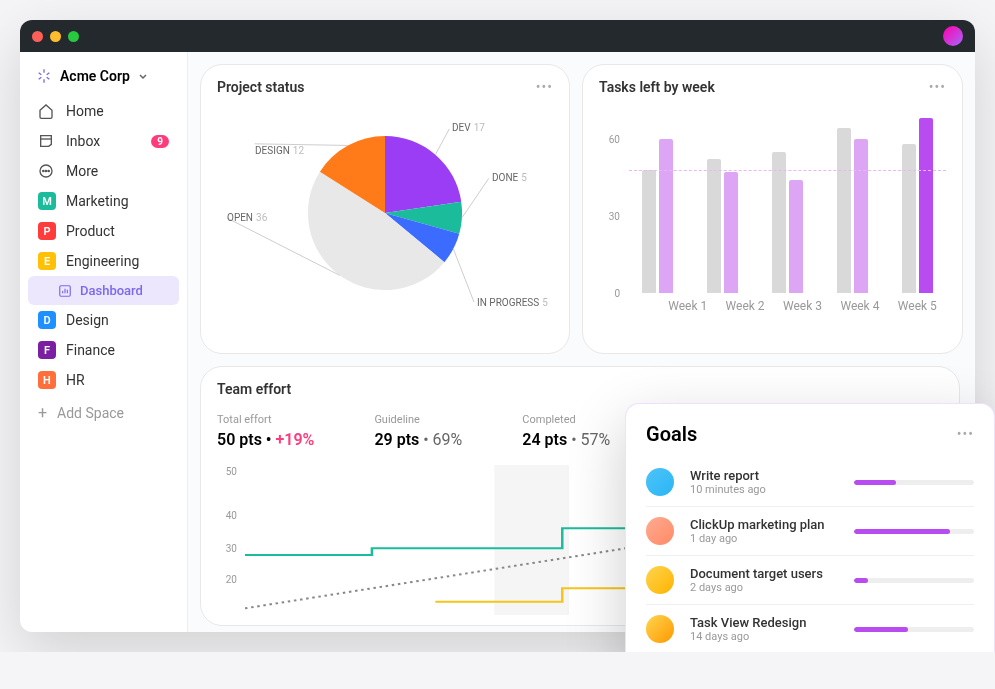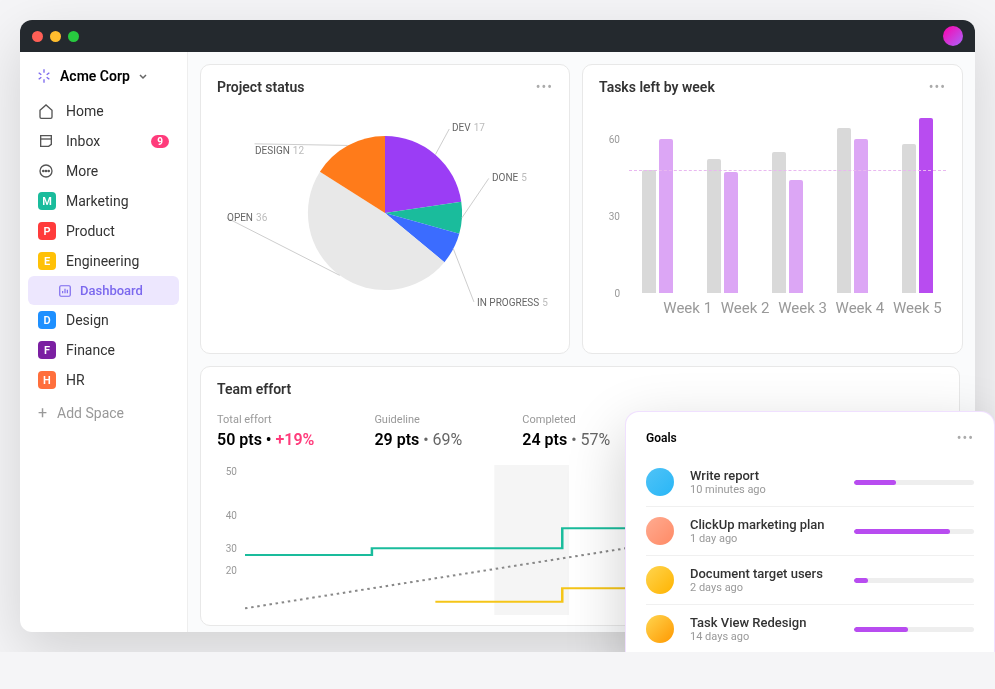--- a/index.html
+++ b/index.html
@@ -17,49 +17,49 @@
 .nav-item { display:flex; align-items:center; gap:12px; padding:7px 10px; font-size:14px; color:#333; border-radius:6px; cursor:pointer; }
 .badge { margin-left:auto; background:#ff3b7b; color:#fff; font-size:10px; font-weight:700; padding:1px 6px; border-radius:10px; }
 .section-label { font-size:12px; color:#999; padding:14px 10px 6px; }
 .space-item { display:flex; align-items:center; gap:10px; padding:6px 10px; font-size:14px; color:#333; border-radius:6px; cursor:pointer; }
 .space-icon { width:18px; height:18px; border-radius:4px; color:#fff; font-size:11px; font-weight:600; display:flex; align-items:center; justify-content:center; }
 .sub-item { padding:7px 10px 7px 30px; font-size:13px; display:flex; align-items:center; gap:8px; border-radius:6px; cursor:pointer; }
 .sub-item.active{background:#ede7fe;color:#7b68ee;font-weight:500}
 .add-space { display:flex; align-items:center; gap:10px; padding:8px 10px; font-size:14px; color:#999; cursor:pointer; }
 .main { flex:1; padding:12px; background:#fafbfc; overflow:hidden; }
 .row { display:flex; gap:12px; margin-bottom:12px; }
-.card { background:#fff; border:1px solid #e8e8e8; border-radius:10px; padding:14px 16px; }
+.card { background:#fff; border:1px solid #e8e8e8; border-radius:22px; padding:14px 16px; }
 .card-head { display:flex; justify-content:space-between; align-items:center; margin-bottom:8px; }
 .card-title { font-size:14px; font-weight:600; color:#333; }
 .dots { color:#aaa; cursor:pointer; font-size:14px; letter-spacing:1px; }
 .pie-card { width:370px; height:290px; }
 .pie-wrap { display:flex; align-items:center; justify-content:center; position:relative; height:220px; }
 .bar-card { flex:1; height:290px; }
 .bar-chart { height:210px; position:relative; padding:10px 0 0 30px; }
 .bar-yaxis { position:absolute; left:0; top:10px; bottom:20px; width:25px; }
 .bar-ytick { position:absolute; right:4px; font-size:10px; color:#999; transform:translateY(-50%); }
 .bar-threshold { position:absolute; left:30px; right:0; border-top:1px dashed #e9b8f0; }
 .bars-area { display:flex; height:180px; align-items:flex-end; gap:8px; }
 .bar-group { flex:1; display:flex; justify-content:center; gap:3px; align-items:flex-end; height:100%; }
 .bar { width:14px; border-radius:2px 2px 0 0; }
 .bar-labels { display:flex; margin-left:30px; }
-.bar-label { flex:1; text-align:center; font-size:15px; color:#999; padding-top:6px; }
+.bar-label { flex:1; text-align:center; font-size:12px; color:#999; padding-top:6px; }
 .effort-card { width:760px; height:260px; }
 .effort-stats { display:flex; gap:60px; padding:8px 0 16px; }
 .stat-block { }
 .stat-label { font-size:11px; color:#999; margin-bottom:4px; }
 .stat-value { font-size:16px; font-weight:600; }
 .stat-change { color:#ff3b7b; }
 .stat-pct { color:#666; font-weight:400; }
 .line-chart { position:relative; height:150px; padding-left:28px; }
 .line-yaxis { position:absolute; left:0; top:0; bottom:0; width:24px; }
 .line-ytick { position:absolute; right:4px; font-size:10px; color:#999; transform:translateY(-50%); }
 .goals-panel { position:absolute; right:-20px; bottom:-40px; width:370px; background:#fff; border-radius:14px; padding:18px 20px; box-shadow:0 20px 60px rgba(0,0,0,0.2); border:1px solid rgba(180,100,255,0.2); }
 .goals-head { display:flex; justify-content:space-between; align-items:center; margin-bottom:12px; }
-.goals-title { font-size:12px; font-weight:600; }
+.goals-title { font-size:20px; font-weight:600; }
 .goal-row { display:flex; align-items:center; gap:16px; padding:10px 0; border-bottom:1px solid #f0f0f0; }
 .goal-row:last-child{border-bottom:none}
 .goal-avatar { width:28px; height:28px; border-radius:50%; flex-shrink:0; }
 .goal-info { flex:1; min-width:0; }
 .goal-name { font-size:13px; font-weight:500; color:#333; }
 .goal-time { font-size:11px; color:#999; }
 .goal-bar { width:120px; height:5px; background:#eee; border-radius:3px; overflow:hidden; }
 .goal-fill { height:100%; border-radius:3px; }
 .pie-label { position:absolute; font-size:10px; color:#666; white-space:nowrap; }
 .pie-label .v{color:#bbb;margin-left:3px}
@@ -237,21 +237,21 @@
               <div class="stat-label">Guideline</div>
               <div class="stat-value"><span>29 pts</span> <span class="stat-pct">• <span>69%</span></span></div>
             </div>
             <div class="stat-block">
               <div class="stat-label">Completed</div>
               <div class="stat-value"><span>24 pts</span> <span class="stat-pct">• <span>57%</span></span></div>
             </div>
           </div>
           <div class="line-chart" id="line-chart">
               <div class="line-yaxis">
-                <div class="line-ytick" style="top:105px">20</div>
+                <div class="line-ytick" style="top:114px">20</div>
                 <div class="line-ytick" style="top:83.33333333333334px">30</div>
                 <div class="line-ytick" style="top:50.00000000000001px">40</div>
                 <div class="line-ytick" style="top:6px">50</div>
               </div>
               <svg width="100%" height="150" viewBox="0 0 560 150" preserveAspectRatio="none">
                 <rect x="200" y="0" width="60" height="150" fill="#f5f5f5"></rect>
                 <path d="M0 90 L50.909090909090914 90 L50.909090909090914 90 L101.81818181818183 90 L101.81818181818183 83.33333333333334 L152.72727272727272 83.33333333333334 L152.72727272727272 83.33333333333334 L203.63636363636365 83.33333333333334 L203.63636363636365 83.33333333333334 L254.54545454545453 83.33333333333334 L254.54545454545453 63.33333333333334 L305.45454545454544 63.33333333333334 L305.45454545454544 63.33333333333334 L356.3636363636364 63.33333333333334 L356.3636363636364 29.999999999999993 L407.2727272727273 29.999999999999993 L407.2727272727273 29.999999999999993 L458.1818181818182 29.999999999999993 L458.1818181818182 26.66666666666667 L509.09090909090907 26.66666666666667 L509.09090909090907 16.666666666666675 L560 16.666666666666675 L560 16.666666666666675" fill="none" stroke="#1abc9c" stroke-width="2"></path>
                 <circle cx="560" cy="16.666666666666675" r="3" fill="#1abc9c"></circle>
                 <path d="M0 143.33333333333334 L50.909090909090914 133.33333333333331 L101.81818181818183 123.33333333333333 L152.72727272727272 113.33333333333333 L203.63636363636365 103.33333333333333 L254.54545454545453 93.33333333333333 L305.45454545454544 83.33333333333334 L356.3636363636364 73.33333333333334 L407.2727272727273 63.33333333333334 L458.1818181818182 53.33333333333333 L509.09090909090907 43.33333333333333 L560 33.33333333333333" fill="none" stroke="#888" stroke-width="2" stroke-dasharray="2,3"></path>
                 <circle cx="560" cy="33.33333333333333" r="3" fill="#888"></circle>

